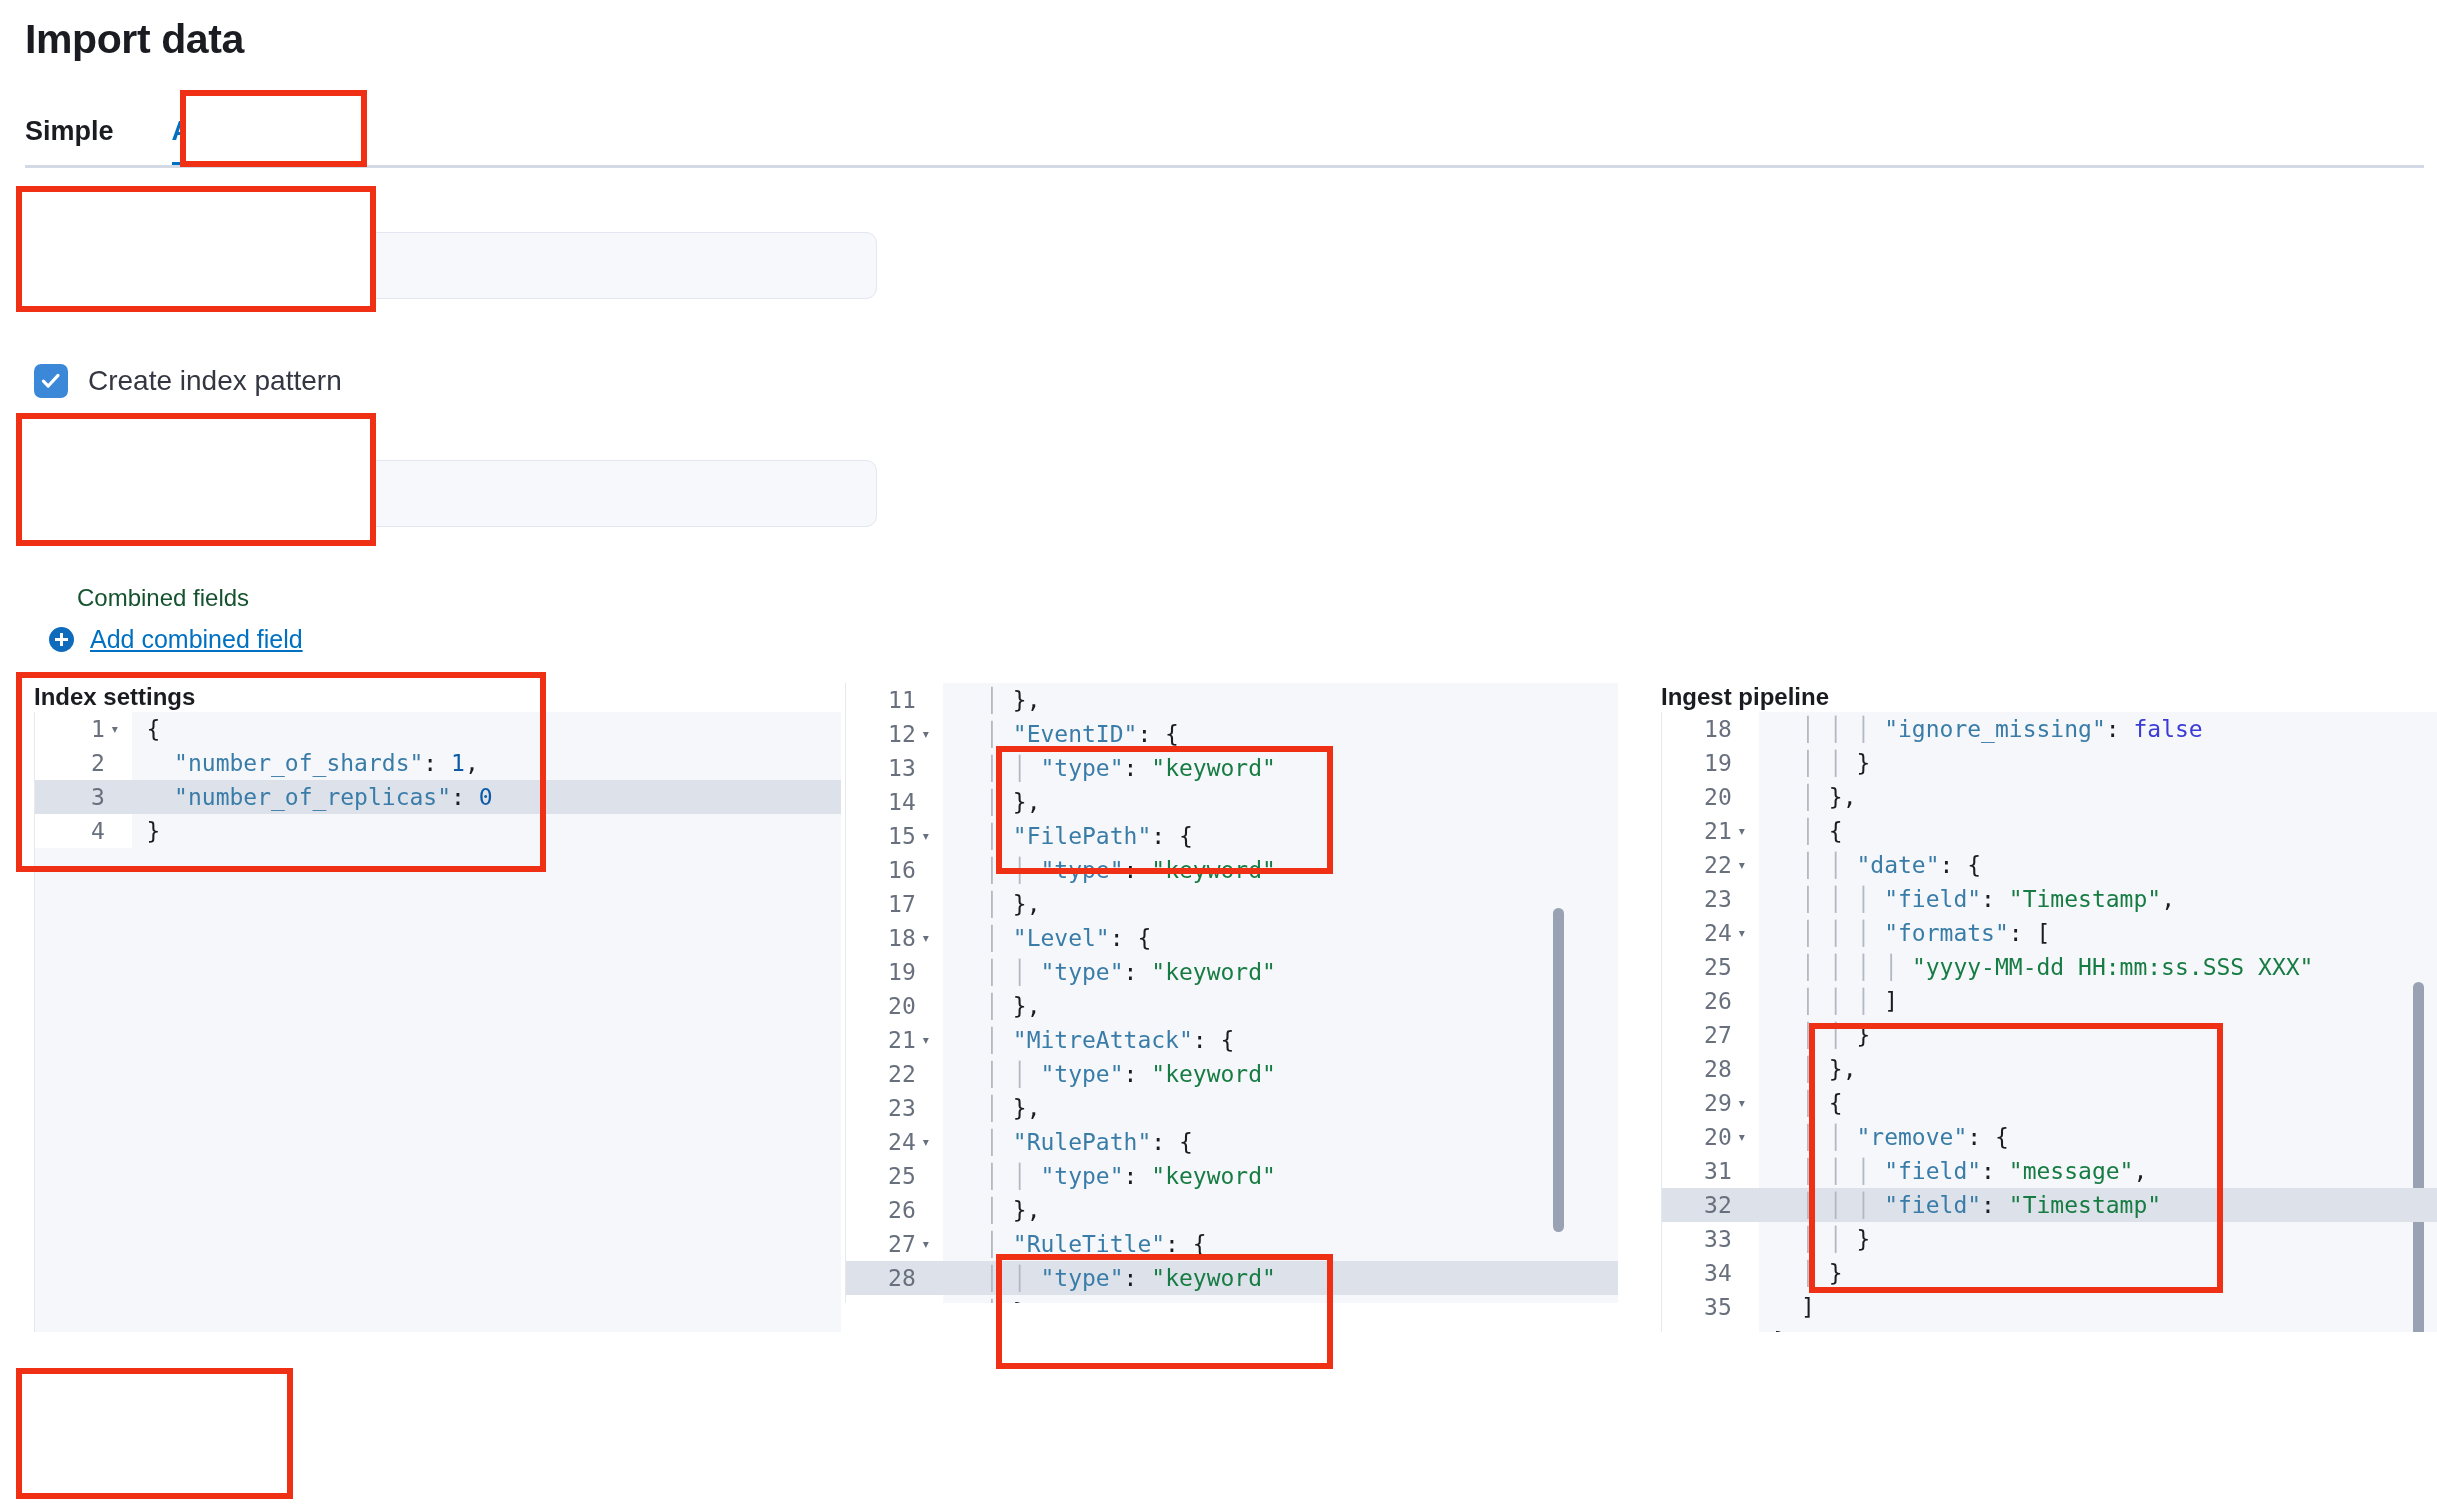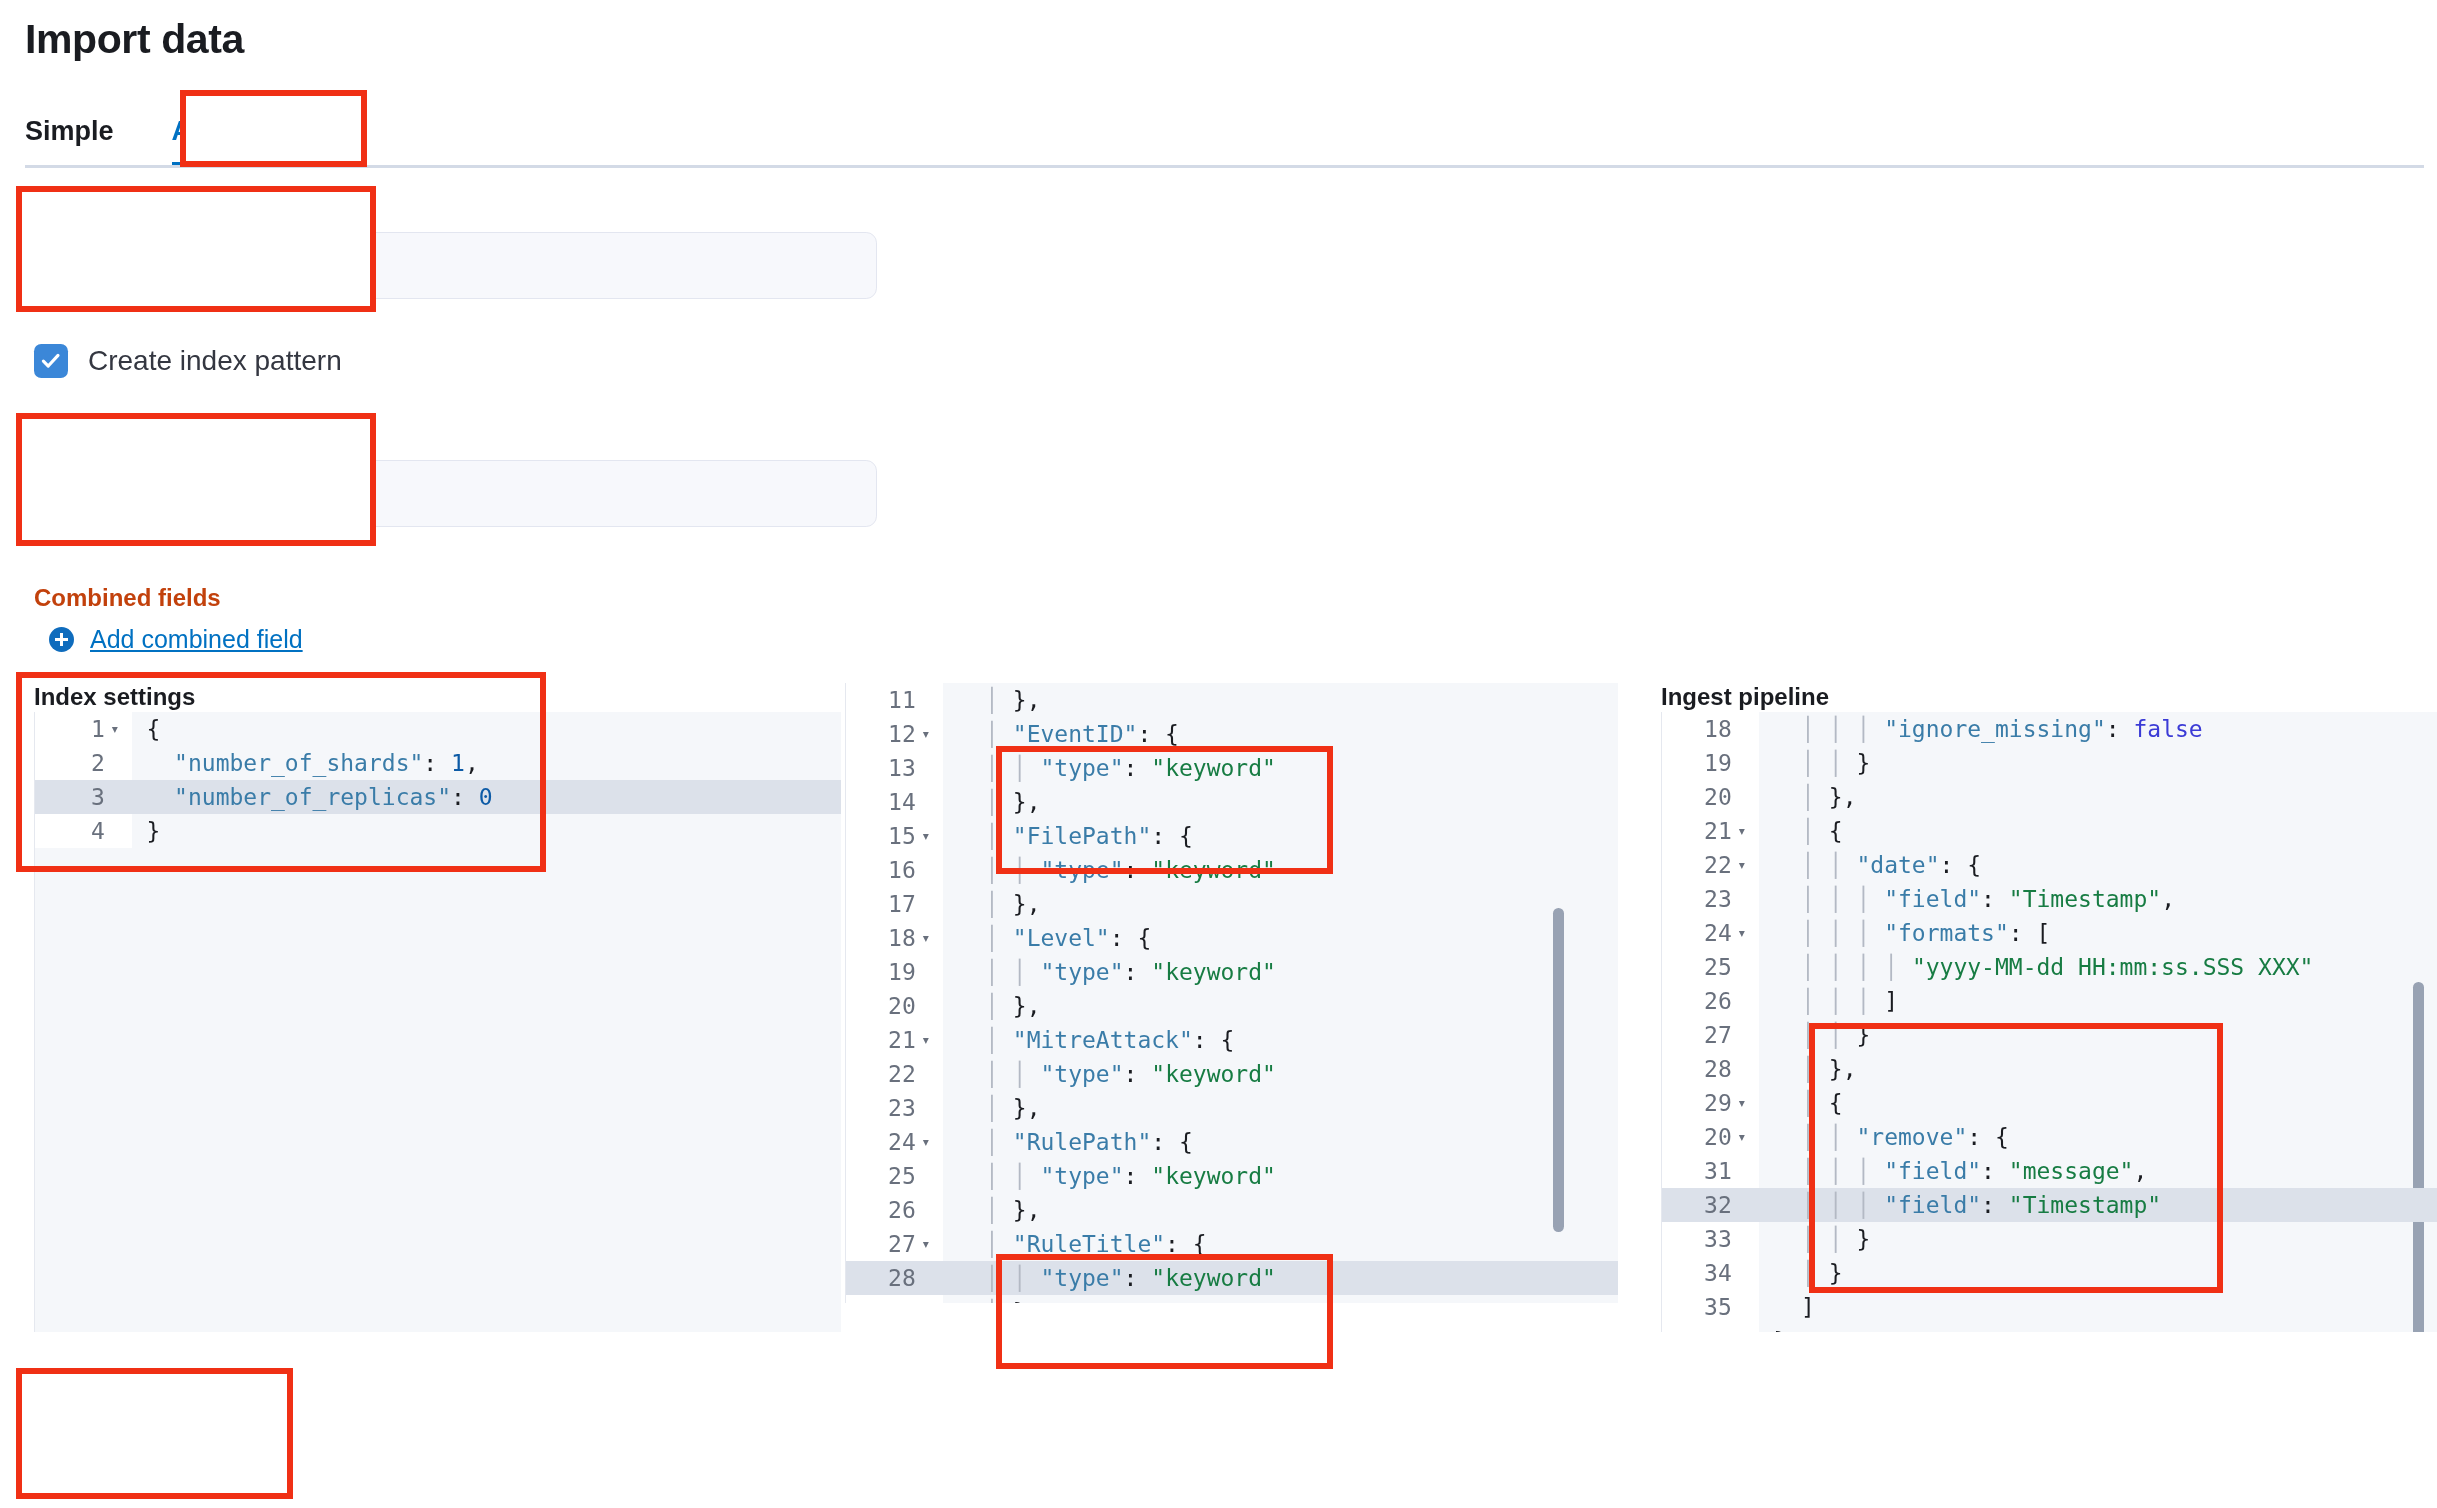--- a/index.html
+++ b/index.html
@@ -53,43 +53,44 @@
     position: absolute;
     left: 25px; top: 165px;
     width: 2399px; height: 2.7px;
     background: #d3dae6;
   }
 
   
   .field-label {
     position: absolute;
     font-size: 24px;
-    font-weight: 700;
-    color: #c2410c;
-    white-space: nowrap;
+    font-weight: 400;
+    color: #14532d;
+    white-space: nowrap;
+    margin-left: 43px;
   }
   .text-input {
     position: absolute;
     height: 67px;
     background: #f7f8fc;
     border: 1.8px solid #e3e6f0;
     border-radius: 10.8px;
     display: flex;
     align-items: center;
     padding: 0 23.4px;
     font-size: 29px;
     color: #343741;
     cursor: text;
   }
   .text-input.placeholder { color: #6a717d; }
 
   
   .cb-row {
     position: absolute;
-    left: 34px; top: 344px;
+    left: 34px; top: 364px;
     display: flex;
     align-items: center;
     cursor: pointer;
   }
   .cb-box {
     width: 34px; height: 34px;
     border-radius: 7.2px;
     background: #3b87d8;
     display: flex;
     align-items: center;

